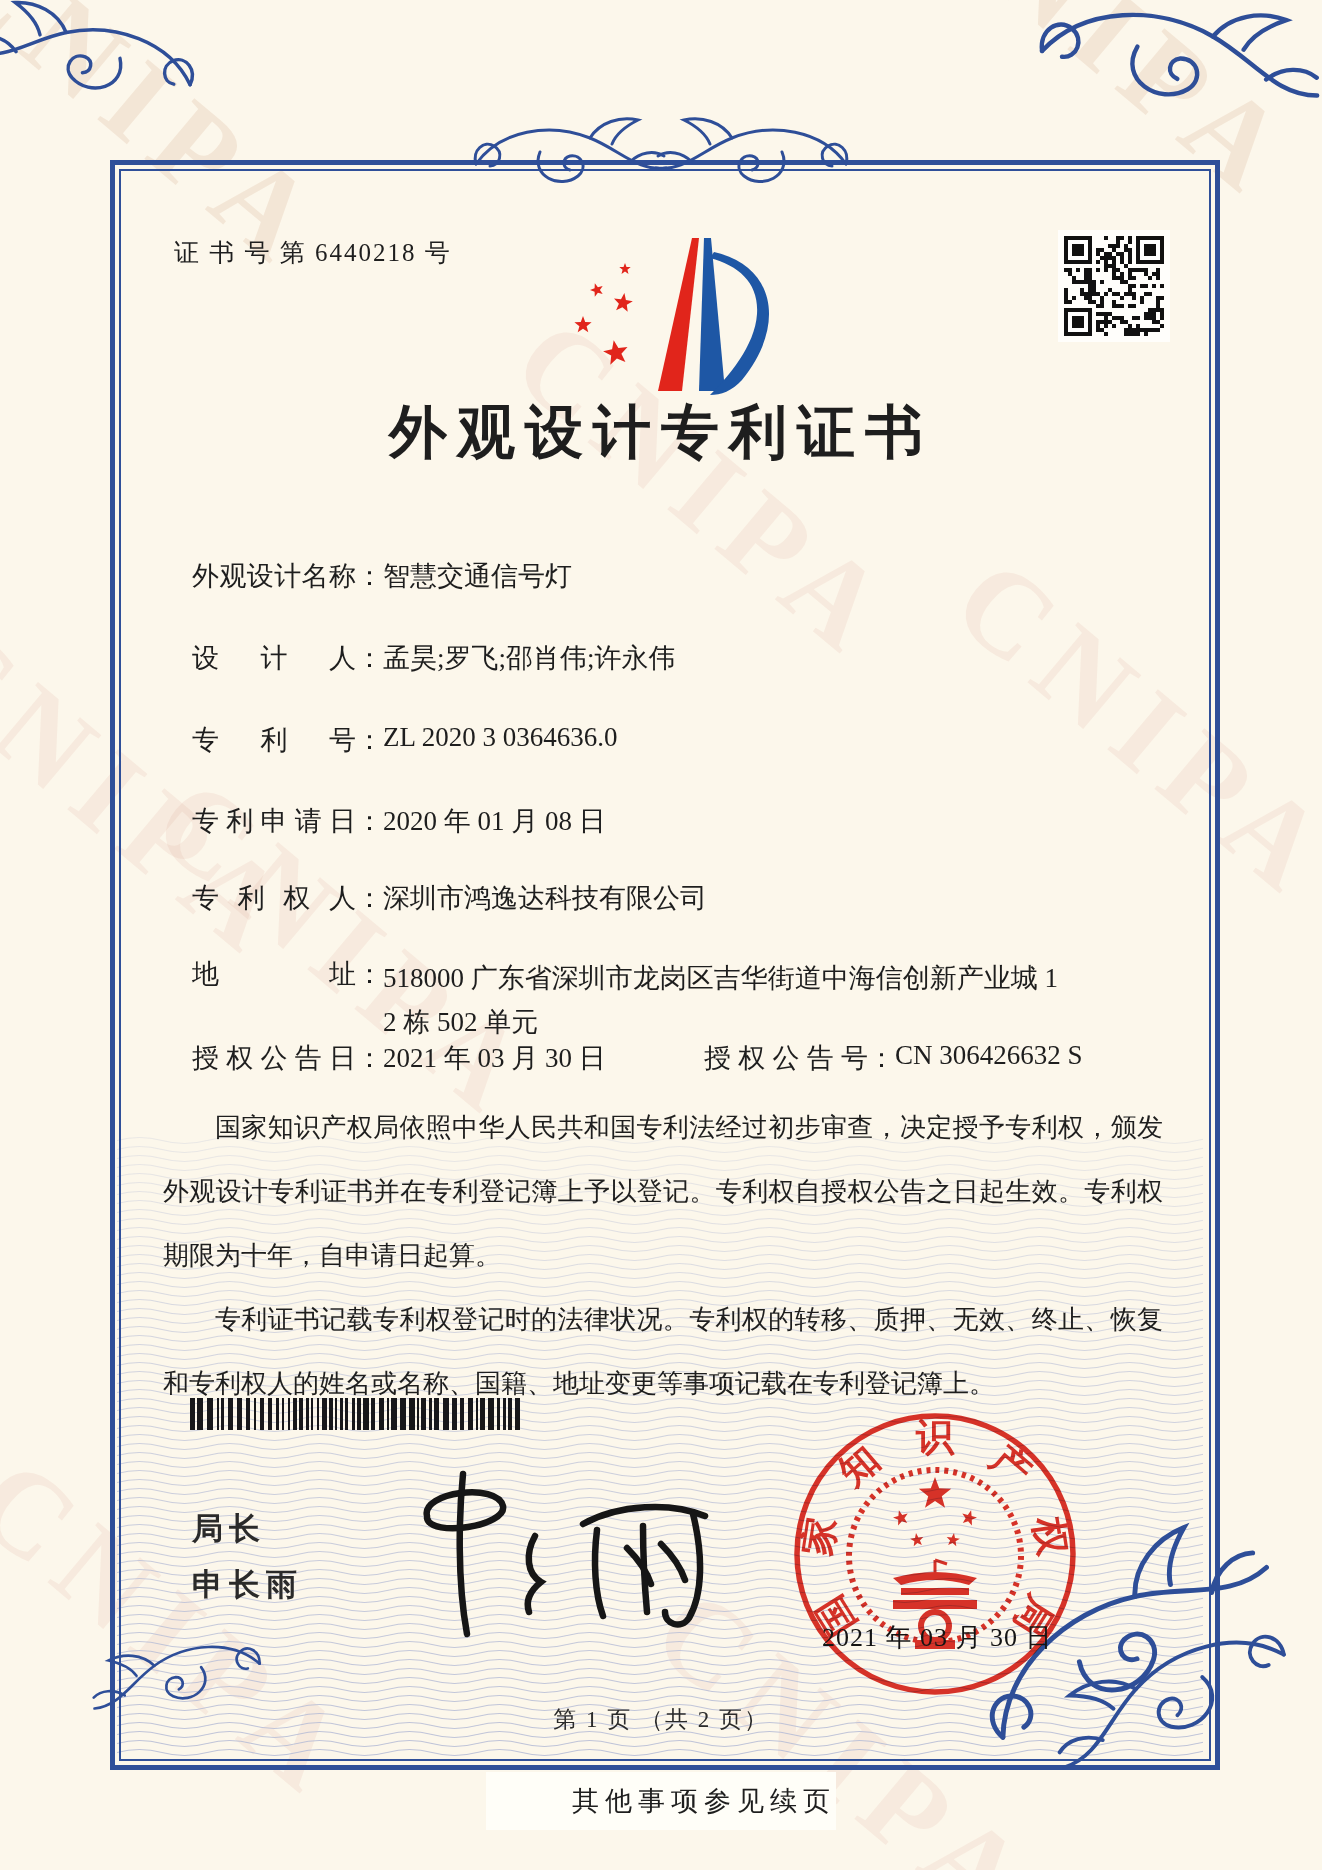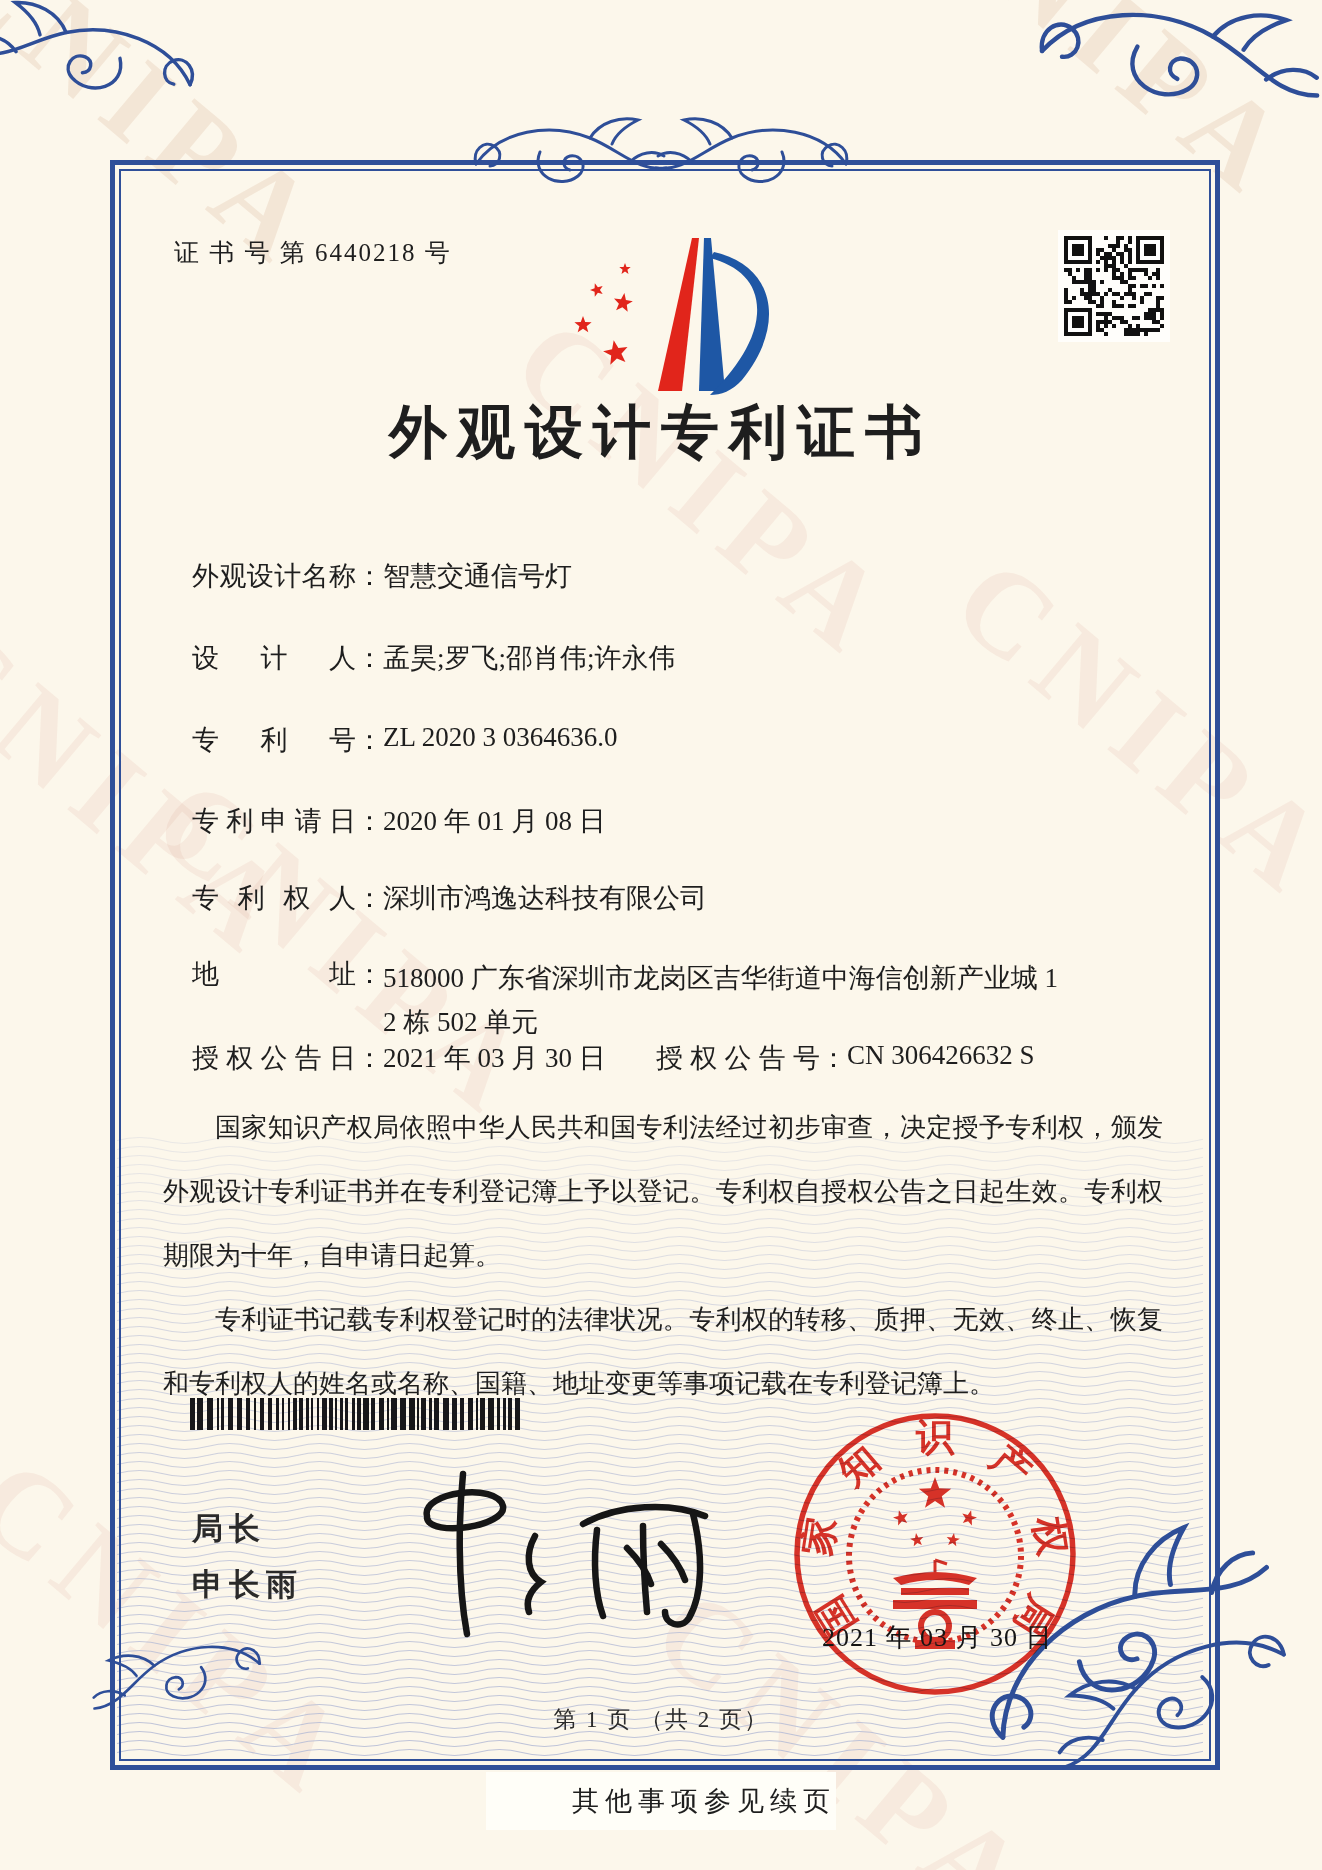--- a/index.html
+++ b/index.html
@@ -24,21 +24,21 @@
   .title{position:absolute;left:0;top:394px;width:1322px;text-align:center;font-size:58px;
          font-weight:bold;letter-spacing:10px;z-index:3;}
   
   .row{position:absolute;left:192px;font-size:27px;white-space:nowrap;z-index:3;}
   .flabel{display:inline-block;width:164px;text-align:justify;text-align-last:justify;vertical-align:top;}
   .colon{vertical-align:top;}
   .fval{vertical-align:top;}
   .addr-val{display:inline-block;vertical-align:top;line-height:44px;white-space:normal;width:800px;}
   .row.r1{top:558px}.row.r2{top:640px}.row.r3{top:722px}.row.r4{top:803px}
   .row.r5{top:880px}.row.r6{top:956px}.row.r7{top:1040px}
-  .row.r7b{top:1040px;left:656px}
+  .row.r7b{top:1040px;left:704px}
   
   .body-text{position:absolute;left:163px;top:1096px;width:1000px;font-size:26px;
              line-height:64px;text-align:justify;z-index:3;}
   .body-text p{margin:0;text-indent:2em;}
   
   .barcode{position:absolute;left:190px;top:1398px;z-index:3;}
   .signer-title{position:absolute;left:192px;top:1508px;font-size:31px;font-weight:bold;
       font-family:"Liberation Sans","DejaVu Sans",sans-serif;letter-spacing:6px;color:#2a2a2a;z-index:3;}
   .signer-name{position:absolute;left:192px;top:1564px;font-size:31px;font-weight:bold;
       font-family:"Liberation Sans","DejaVu Sans",sans-serif;letter-spacing:6px;color:#2a2a2a;z-index:3;}

